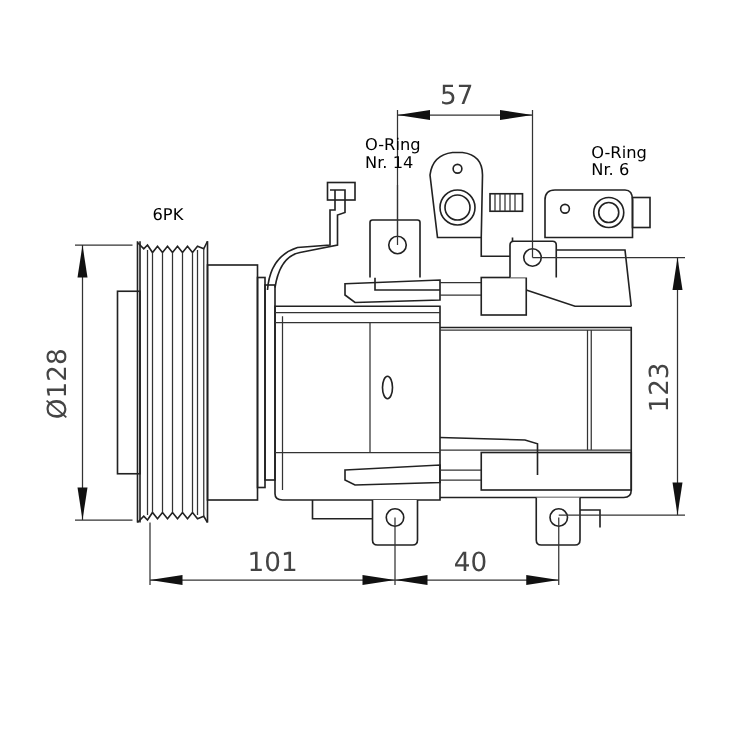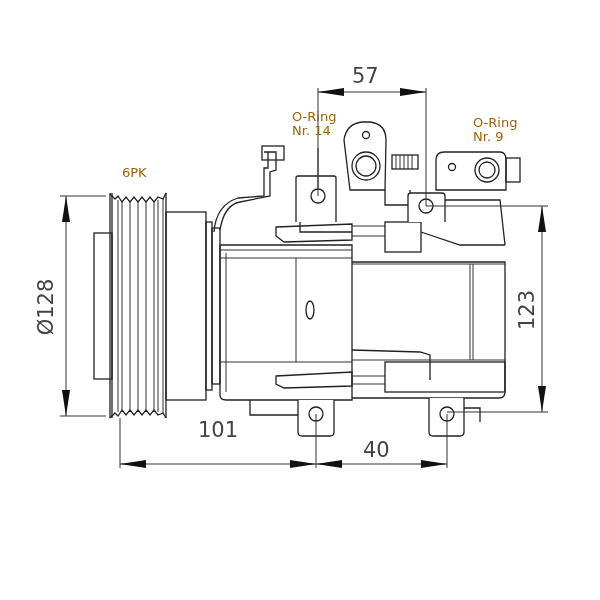--- a/index.html
+++ b/index.html
@@ -1,21 +1,21 @@
 <!DOCTYPE html>
 <html><head>
 <meta charset="utf-8">
 <style>
   html, body { margin:0; padding:0; background:#ffffff; }
   body { width:600px; height:600px; position:relative; overflow:hidden;
          font-family:"Liberation Sans", sans-serif; }
   #stage { position:absolute; left:0; top:0; width:600px; height:600px; }
   .lbl { position:absolute; color:#333; font-family:"DejaVu Sans", sans-serif; white-space:nowrap; }
   .dim { font-size:21px; color:#444; font-family:"DejaVu Sans", sans-serif; }
-  .note { font-size:13px; line-height:14px; color:#a16207; }
+  .note { font-size:13px; line-height:14px; color:#000000; }
   .caption { position:absolute; left:312px; top:552px; font-size:27px; color:#111;
              font-family:"Liberation Sans", sans-serif; white-space:nowrap; }
   svg { position:absolute; left:0; top:0; }
   .s { fill:none; stroke:#222; stroke-width:1.3; }
   .t { fill:none; stroke:#333; stroke-width:1; }
   .w { fill:#fff; stroke:#222; stroke-width:1.3; }
   .d { fill:none; stroke:#333; stroke-width:1; }
   .a { fill:#111; }
 </style>
 </head>
@@ -142,20 +142,20 @@
     </g>
   </svg>
 
   <div class="lbl dim" style="left:352px;top:64px;">57</div>
   <div class="lbl note" style="left:292px;top:110px;">
     <div>O-Ring</div>
     <div>Nr. 14</div>
   </div>
   <div class="lbl note" style="left:473px;top:116px;">
     <div>O-Ring</div>
-    <div>Nr. 9</div>
+    <div>Nr. 6</div>
   </div>
   <div class="lbl note" style="left:122px;top:166px;">6PK</div>
   <div class="lbl dim" style="left:6px;top:295px;transform:rotate(-90deg);transform-origin:center;width:80px;text-align:center;">Ø128</div>
   <div class="lbl dim" style="left:492px;top:298px;transform:rotate(-90deg);transform-origin:center;width:70px;text-align:center;">123</div>
-  <div class="lbl dim" style="left:198px;top:418px;">101</div>
+  <div class="lbl dim" style="left:198px;top:438px;">101</div>
   <div class="lbl dim" style="left:363px;top:438px;">40</div>
 </div>
 
 </body></html>

